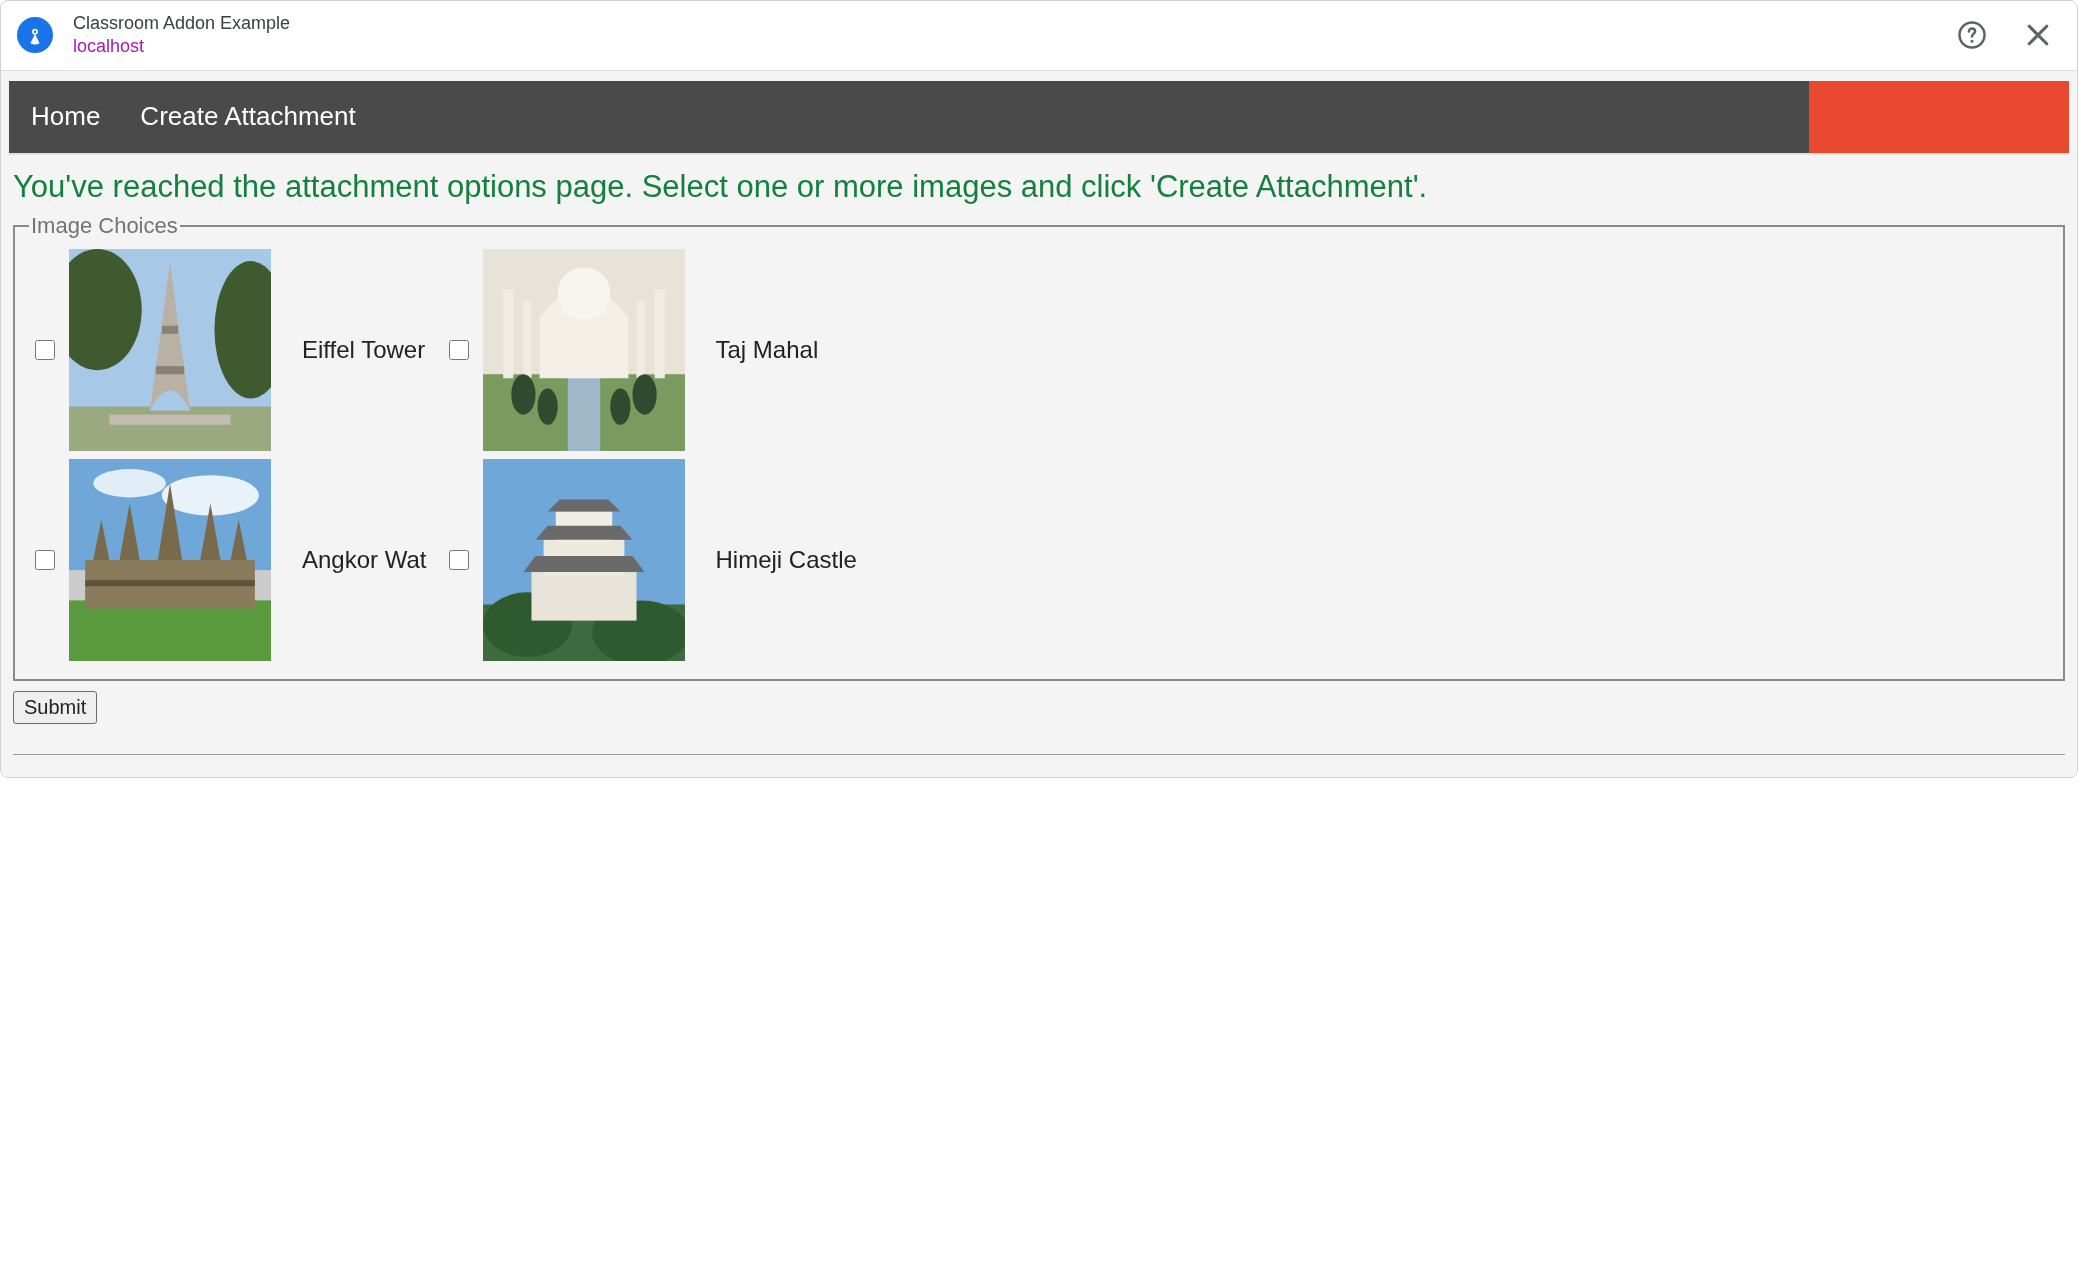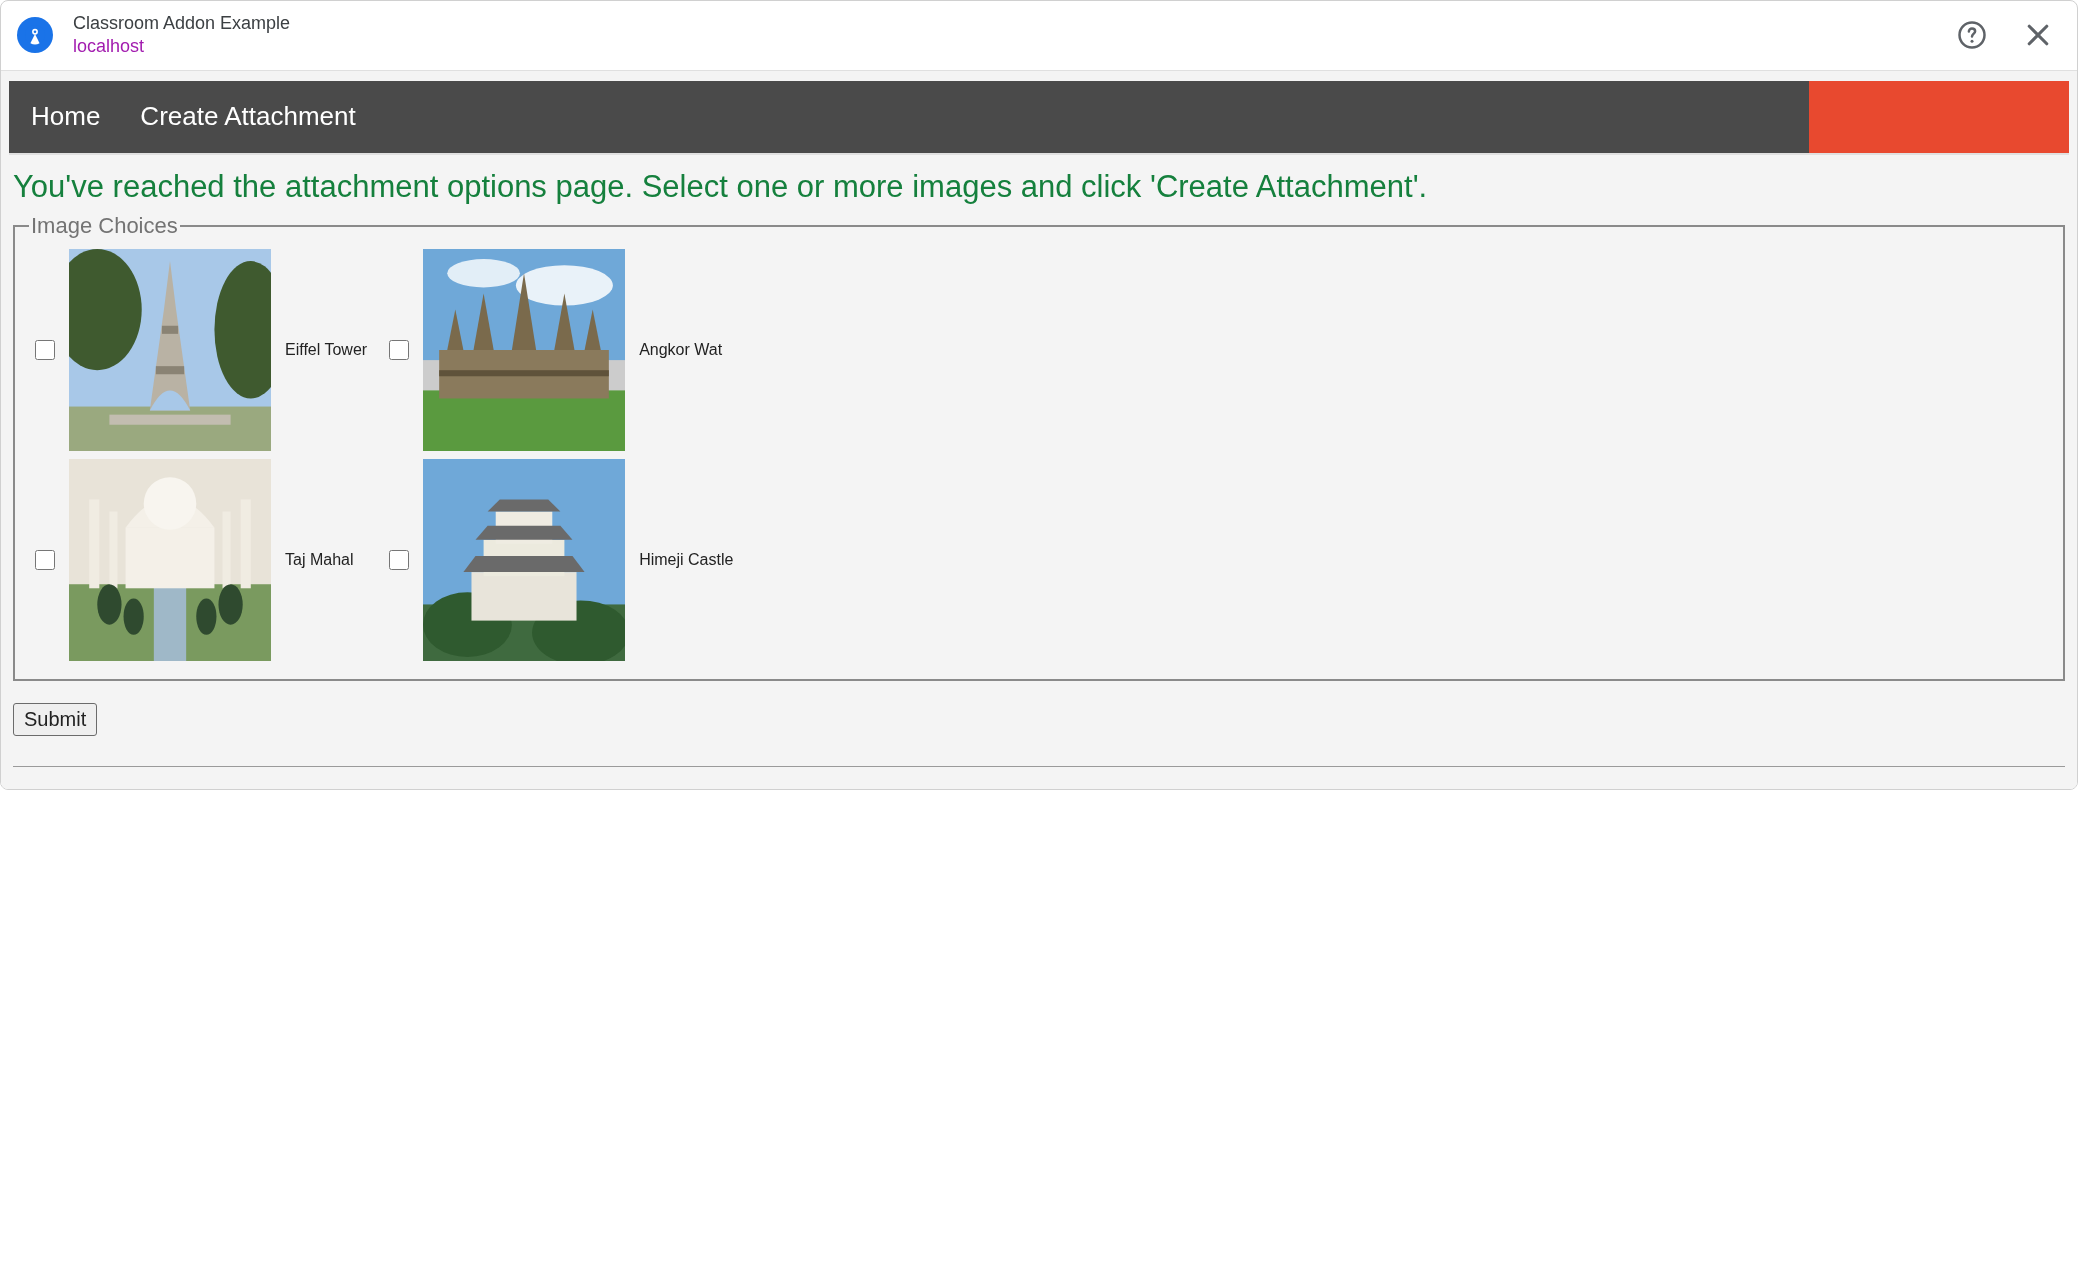--- a/index.html
+++ b/index.html
@@ -135,27 +135,27 @@
   }
   .thumb {
     width: 202px;
     height: 202px;
     background: #ccc;
     overflow: hidden;
     display: block;
   }
   .thumb svg { width: 100%; height: 100%; display: block; }
   .choice-label {
-    font-size: 16px;
+    font-size: 24px;
     color: #222;
-    margin-left: 4px;
+    margin-left: 21px;
     white-space: nowrap;
   }
 
-  .submit-row { margin-top: 22px; }
+  .submit-row { margin-top: 10px; }
   button.submit-btn {
     font-size: 20px;
     padding: 4px 10px;
     background: #efefef;
     border: 1px solid #6b6b6b;
     border-radius: 3px;
     cursor: pointer;
     color: #222;
   }
 
@@ -228,40 +228,20 @@
                 <ellipse cx="14" cy="30" rx="22" ry="30" fill="#3f5a2f"></ellipse>
                 <ellipse cx="90" cy="40" rx="18" ry="34" fill="#3f5a2f"></ellipse>
                 <polygon points="50,6 47,30 40,80 60,80 53,30" fill="#b9b2a4"></polygon>
                 <path d="M40 80 Q50 60 60 80" fill="#a8c8e8"></path>
                 <rect x="46" y="38" width="8" height="4" fill="#8a8374"></rect>
                 <rect x="43" y="58" width="14" height="4" fill="#8a8374"></rect>
                 <rect x="20" y="82" width="60" height="5" fill="#c2bdb0"></rect>
               </svg>
             </span>
             <span class="choice-label">Eiffel Tower</span>
-          </div>
-
-          <div class="choice-cell">
-            <input type="checkbox" style="">
-            <span class="thumb">
-              <svg viewBox="0 0 100 100" preserveAspectRatio="none">
-                <rect width="100" height="55" fill="#6fa8d8"></rect>
-                <ellipse cx="70" cy="18" rx="24" ry="10" fill="#ffffff" opacity="0.85"></ellipse>
-                <ellipse cx="30" cy="12" rx="18" ry="7" fill="#ffffff" opacity="0.8"></ellipse>
-                <rect y="70" width="100" height="30" fill="#5a9a3f"></rect>
-                <rect x="8" y="50" width="84" height="24" fill="#8a7a5c"></rect>
-                <polygon points="50,12 44,50 56,50" fill="#7a6a4c"></polygon>
-                <polygon points="30,22 25,50 35,50" fill="#7a6a4c"></polygon>
-                <polygon points="70,22 65,50 75,50" fill="#7a6a4c"></polygon>
-                <polygon points="16,30 12,50 20,50" fill="#7a6a4c"></polygon>
-                <polygon points="84,30 80,50 88,50" fill="#7a6a4c"></polygon>
-                <rect x="8" y="60" width="84" height="3" fill="#5f523a"></rect>
-              </svg>
-            </span>
-            <span class="choice-label">Angkor Wat</span>
           </div>
 
           <div class="choice-cell">
             <input type="checkbox" style="">
             <span class="thumb">
               <svg viewBox="0 0 100 100" preserveAspectRatio="none">
                 <rect width="100" height="100" fill="#e8e3d8"></rect>
                 <rect y="62" width="100" height="38" fill="#7a9a5f"></rect>
                 <rect x="42" y="62" width="16" height="38" fill="#9fb8c8"></rect>
                 <rect x="28" y="34" width="44" height="30" fill="#f4f0e8"></rect>
@@ -277,20 +257,40 @@
                 <ellipse cx="68" cy="78" rx="5" ry="9" fill="#2f4a2f"></ellipse>
               </svg>
             </span>
             <span class="choice-label">Taj Mahal</span>
           </div>
 
           <div class="choice-cell">
             <input type="checkbox" style="">
             <span class="thumb">
               <svg viewBox="0 0 100 100" preserveAspectRatio="none">
+                <rect width="100" height="55" fill="#6fa8d8"></rect>
+                <ellipse cx="70" cy="18" rx="24" ry="10" fill="#ffffff" opacity="0.85"></ellipse>
+                <ellipse cx="30" cy="12" rx="18" ry="7" fill="#ffffff" opacity="0.8"></ellipse>
+                <rect y="70" width="100" height="30" fill="#5a9a3f"></rect>
+                <rect x="8" y="50" width="84" height="24" fill="#8a7a5c"></rect>
+                <polygon points="50,12 44,50 56,50" fill="#7a6a4c"></polygon>
+                <polygon points="30,22 25,50 35,50" fill="#7a6a4c"></polygon>
+                <polygon points="70,22 65,50 75,50" fill="#7a6a4c"></polygon>
+                <polygon points="16,30 12,50 20,50" fill="#7a6a4c"></polygon>
+                <polygon points="84,30 80,50 88,50" fill="#7a6a4c"></polygon>
+                <rect x="8" y="60" width="84" height="3" fill="#5f523a"></rect>
+              </svg>
+            </span>
+            <span class="choice-label">Angkor Wat</span>
+          </div>
+
+          <div class="choice-cell">
+            <input type="checkbox" style="">
+            <span class="thumb">
+              <svg viewBox="0 0 100 100" preserveAspectRatio="none">
                 <rect width="100" height="100" fill="#6fa8d8"></rect>
                 <rect y="72" width="100" height="28" fill="#3f6a3f"></rect>
                 <ellipse cx="22" cy="82" rx="22" ry="16" fill="#2f5a2f"></ellipse>
                 <ellipse cx="78" cy="86" rx="24" ry="16" fill="#2f5a2f"></ellipse>
                 <rect x="24" y="56" width="52" height="24" fill="#e8e4da"></rect>
                 <rect x="30" y="40" width="40" height="18" fill="#eceade"></rect>
                 <rect x="36" y="26" width="28" height="16" fill="#efece2"></rect>
                 <polygon points="20,56 80,56 74,48 26,48" fill="#6a6a6a"></polygon>
                 <polygon points="26,40 74,40 68,33 32,33" fill="#6a6a6a"></polygon>
                 <polygon points="32,26 68,26 62,20 38,20" fill="#6a6a6a"></polygon>

